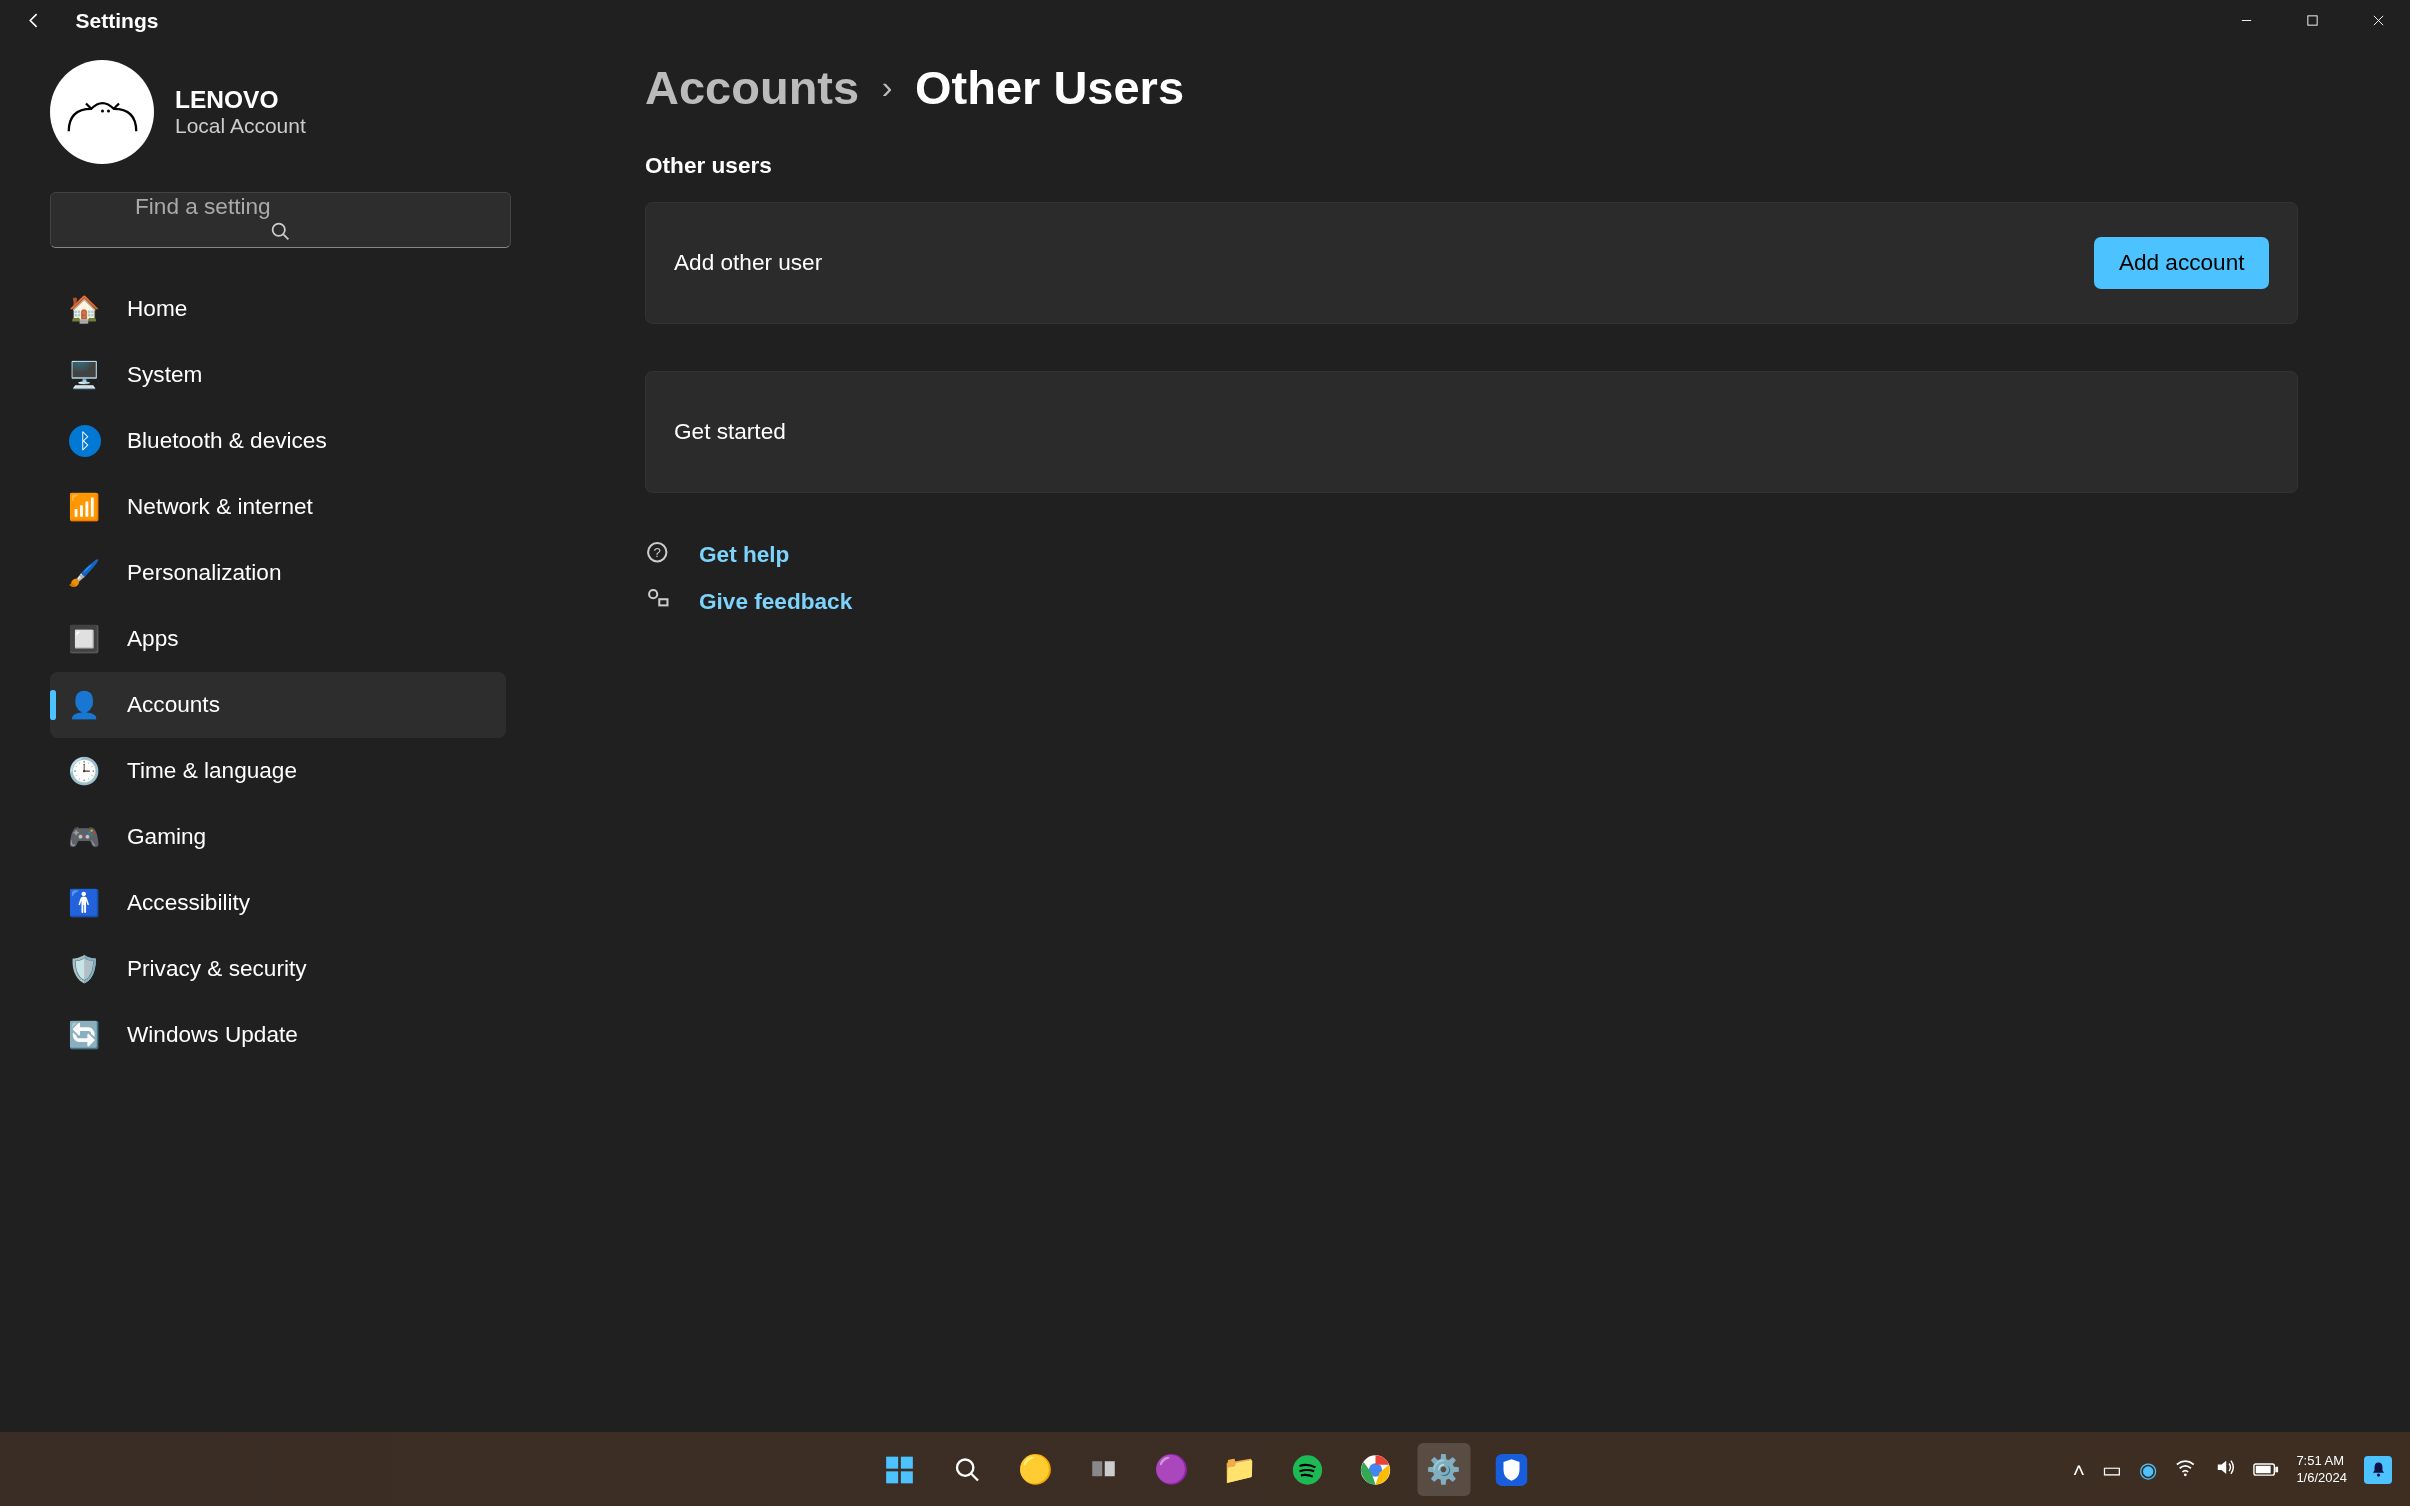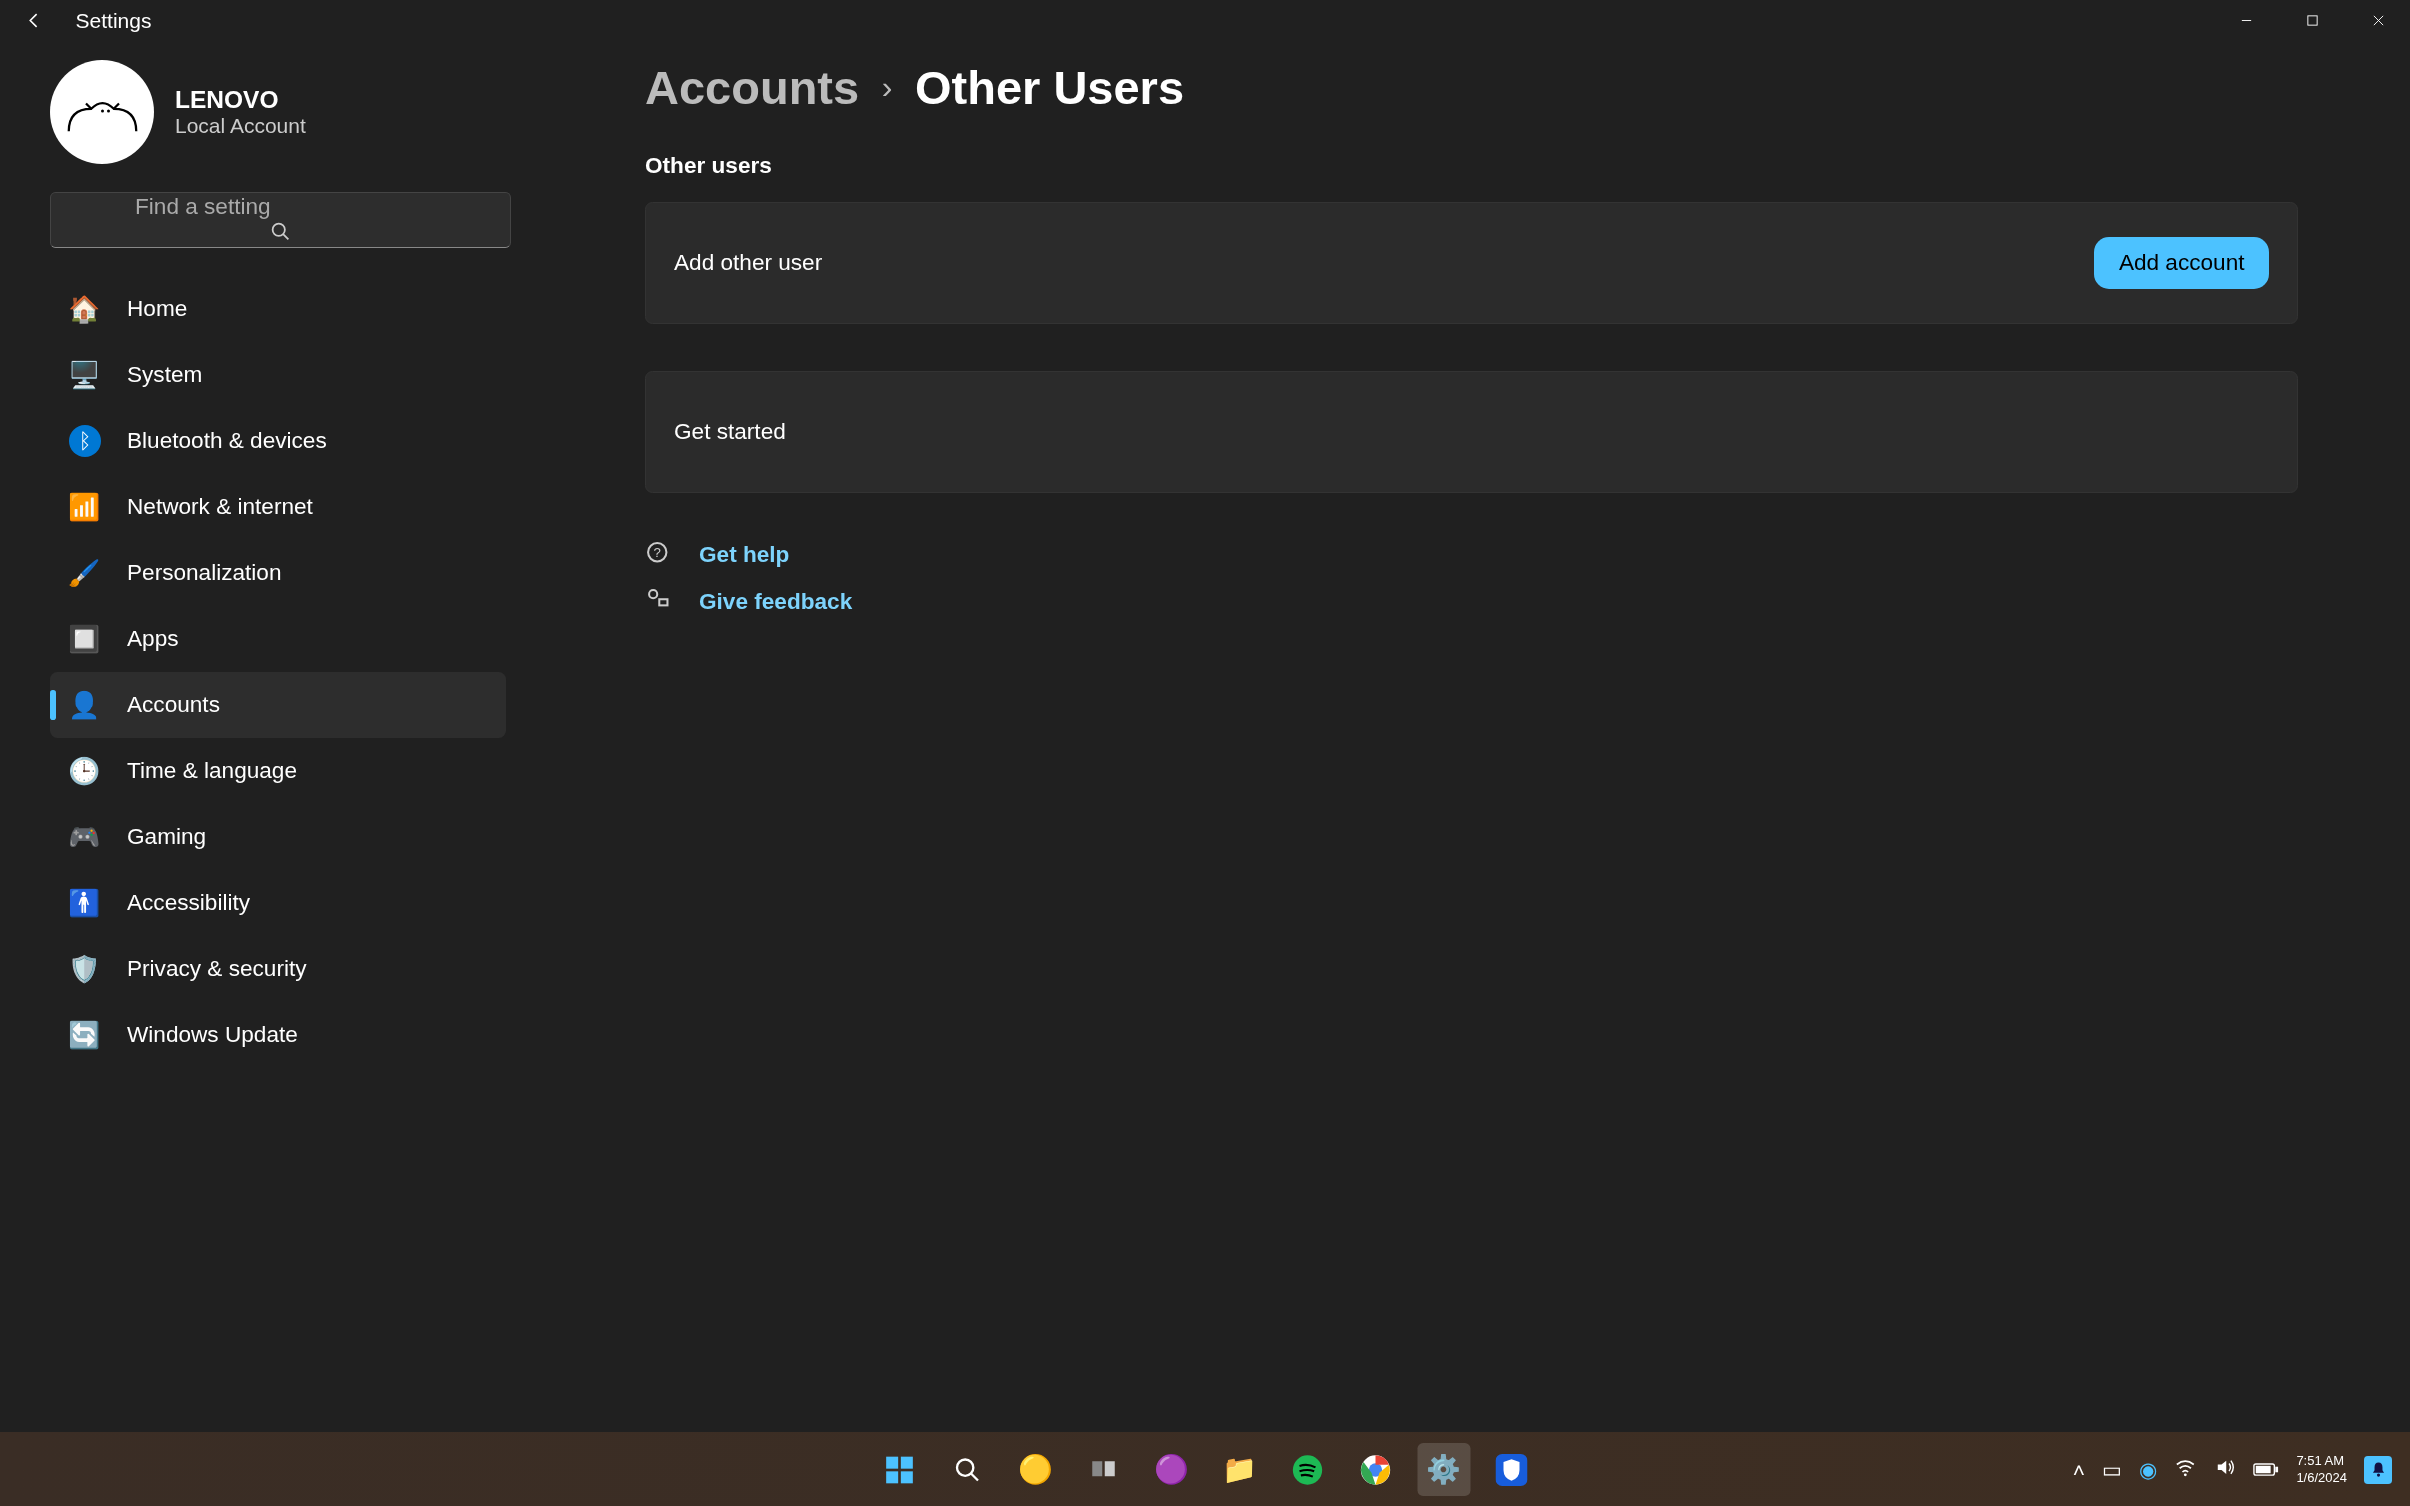--- a/index.html
+++ b/index.html
@@ -1,19 +1,19 @@
 <!DOCTYPE html>
 <html style="font-size:15px"><head>
 <meta charset="utf-8">
 <style>
 * { margin: 0; padding: 0; box-sizing: border-box; font-family: "Segoe UI", sans-serif; }
 body { background: #202020; color: #fff; width: 2411px; height: 1507px; overflow: hidden; position: relative; }
 
 
-.titlebar { height: 41px; display: flex; align-items: center; padding: 0 0 0 15px; }
+.titlebar { height: 41px; display: flex; align-items: center; padding: 0 0 0 15px; font-weight: bold; }
 .back-btn { width: 38px; display:flex; align-items:center; justify-content:center; color:#fff; font-size:15px; }
 .app-title { font-size: 21px; margin-left: 22.6px; color:#fff; }
 .win-controls { margin-left:auto; display:flex; }
 .win-btn { width:66px; height:41px; display:flex; align-items:center; justify-content:center; color:#fff; }
 .win-btn svg { width:13px; height:13px; }
 
 
 .layout { display:flex; height: calc(100% - 41px - 75px); padding-left: 24px; }
 .sidebar { width: 508px; padding: 19px 26px 0 26px; }
 .content { flex:1; padding: 19px 113px 0 113px; }
@@ -40,21 +40,21 @@
 
 
 .breadcrumb { display:flex; align-items:center; gap:22.6px; margin-bottom:38px; }
 .crumb-parent { font-size:47px; font-weight:600; color:#bbb; }
 .crumb-sep { font-size:32px; color:#bbb; }
 .crumb-current { font-size:47px; font-weight:600; color:#fff; }
 
 .section-title { font-size:22.6px; font-weight:600; margin-bottom:22.6px; }
 .card { background:#2b2b2b; border:0.9px solid #333; border-radius:7.5px; padding:0 28px; height:122px; display:flex; align-items:center; margin-bottom:47px; }
 .card-label { font-size:22.6px; }
-.card-btn { margin-left:auto; background:#4cc2ff; color:#000; border:none; border-radius:15px; padding:13px 24.5px; font-size:22.6px; font-weight:500; cursor:pointer; }
+.card-btn { margin-left:auto; background:#4cc2ff; color:#000; border:none; border-radius:7px; padding:13px 24.5px; font-size:22.6px; font-weight:500; cursor:pointer; }
 
 .link-row { display:flex; align-items:center; gap:26px; margin-bottom:17px; font-size:22.6px; }
 .link-row .link-icon { width:28px; color:#ccc; }
 .link-row a { color:#7dd3fc; text-decoration:none;font-weight:bold; }
 
 
 .taskbar { position:absolute; bottom:0; left:0; right:0; height:75px; background:linear-gradient(90deg,#3a2d25,#3e2e22); display:flex; align-items:center; }
 .tb-center { position:absolute; left:50%; transform:translateX(-50%); display:flex; gap:15px; }
 .tb-icon { width:53px; height:53px; border-radius:5.6px; display:flex; align-items:center; justify-content:center; font-size:28px; }
 .tb-icon.active-app { background:rgba(255,255,255,0.15); }

